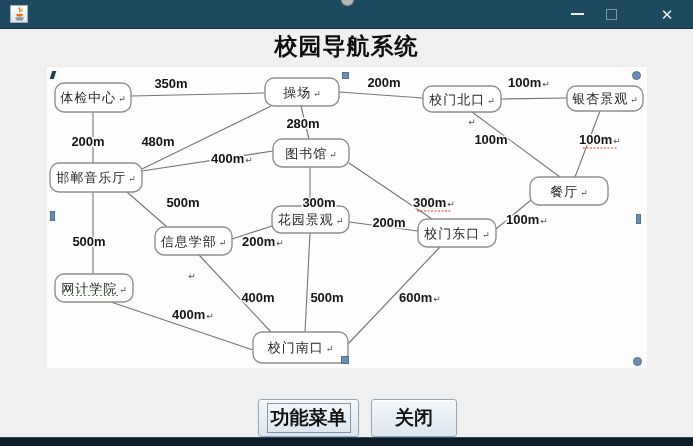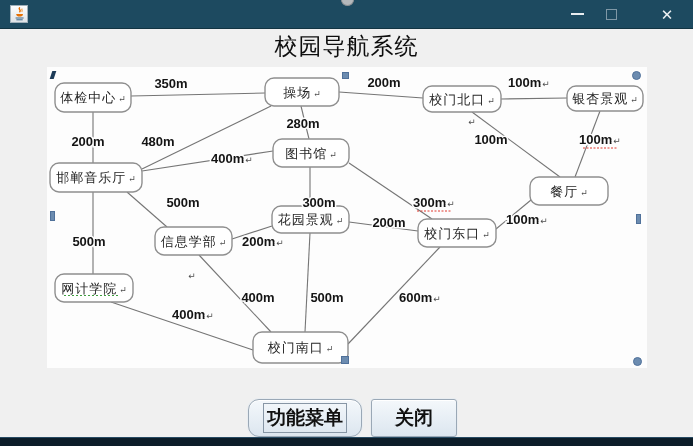--- a/index.html
+++ b/index.html
@@ -24,21 +24,21 @@
   }
   .winbtn{position:absolute;top:0;width:28px;height:28px;display:flex;align-items:center;justify-content:center;cursor:default;}
   .btn-min{left:563px;}
   .btn-max{left:597px;}
   .btn-close{left:653px;color:#eef2f4;font-size:15px;line-height:1;}
   .min-glyph{width:13px;height:2px;background:#e8edf0;}
   .max-glyph{width:11px;height:11px;border:1px solid #7f98a6;box-sizing:border-box;}
   
   .heading{
     position:absolute;top:31px;left:0;right:0;text-align:center;
-    font-size:23px;font-weight:normal;color:#0d0d0d;letter-spacing:1px;
+    font-size:23px;font-weight:bold;color:#0d0d0d;letter-spacing:1px;
   }
   
   .canvas{
     position:absolute;left:47px;top:67px;width:600px;height:301px;
     background:#fdfdfd;
   }
   svg{display:block;}
   .edge{stroke:#757575;stroke-width:1.1;}
   .node{fill:#ffffff;stroke:#8f8f8f;stroke-width:1.4;}
   .nlabel{
@@ -61,21 +61,21 @@
   
   .push-btn{
     position:absolute;top:399px;height:38px;box-sizing:border-box;
     background:linear-gradient(#f4f8fb 0%,#e9f0f6 45%,#dce6ef 100%);
     border:1px solid #9aa8b6;border-radius:3px;
     box-shadow:0 0 0 1px #e9edf1, inset 0 1px 0 #ffffff;
     display:flex;align-items:center;justify-content:center;
     font-size:19px;font-weight:bold;color:#101010;
     font-family:"Liberation Sans","DejaVu Sans",sans-serif;cursor:default;
   }
-  .btn-menu{left:248px;width:114px;border-radius:11px;}
+  .btn-menu{left:258px;width:101px;}
   .btn-quit{left:371px;width:86px;}
   .focus-rect{border:1px solid #8796a5;padding:1px 3px;}
   
   .bottom-bar{
     position:absolute;left:0;right:0;bottom:0;height:8px;
     background:#0c1d29;border-top:1px solid #274b63;
   }
 </style>
 </head>
 <body>

